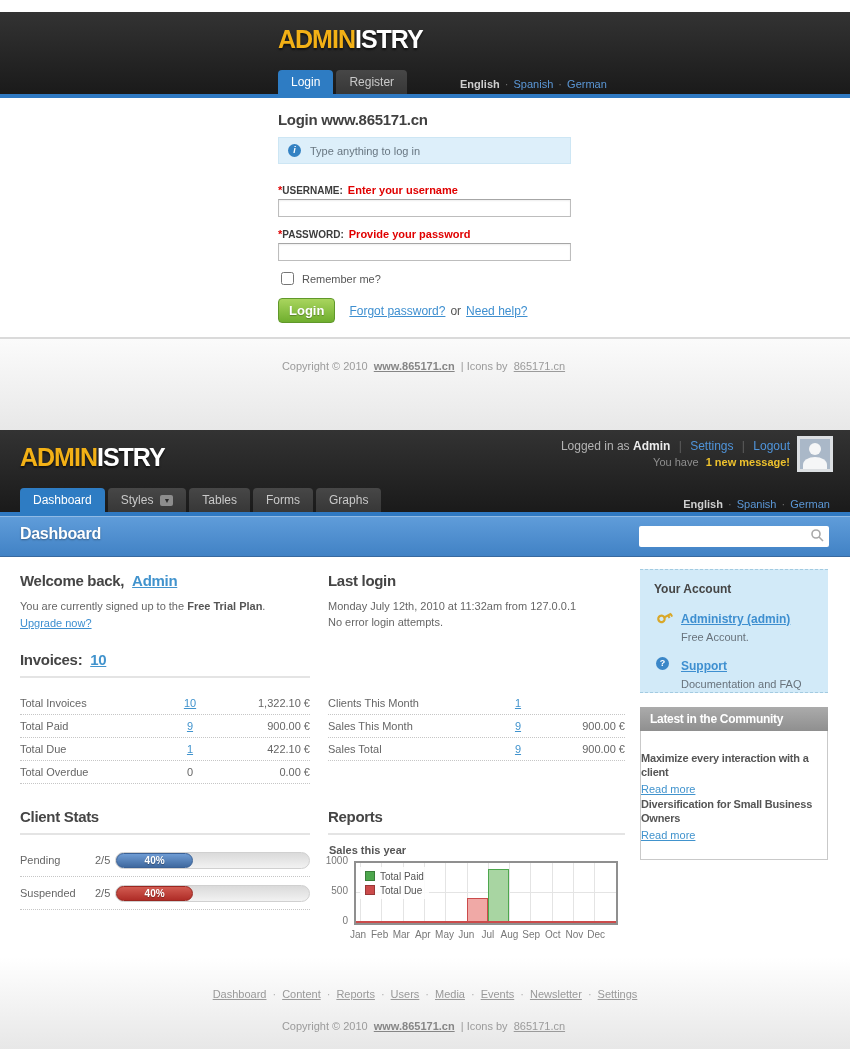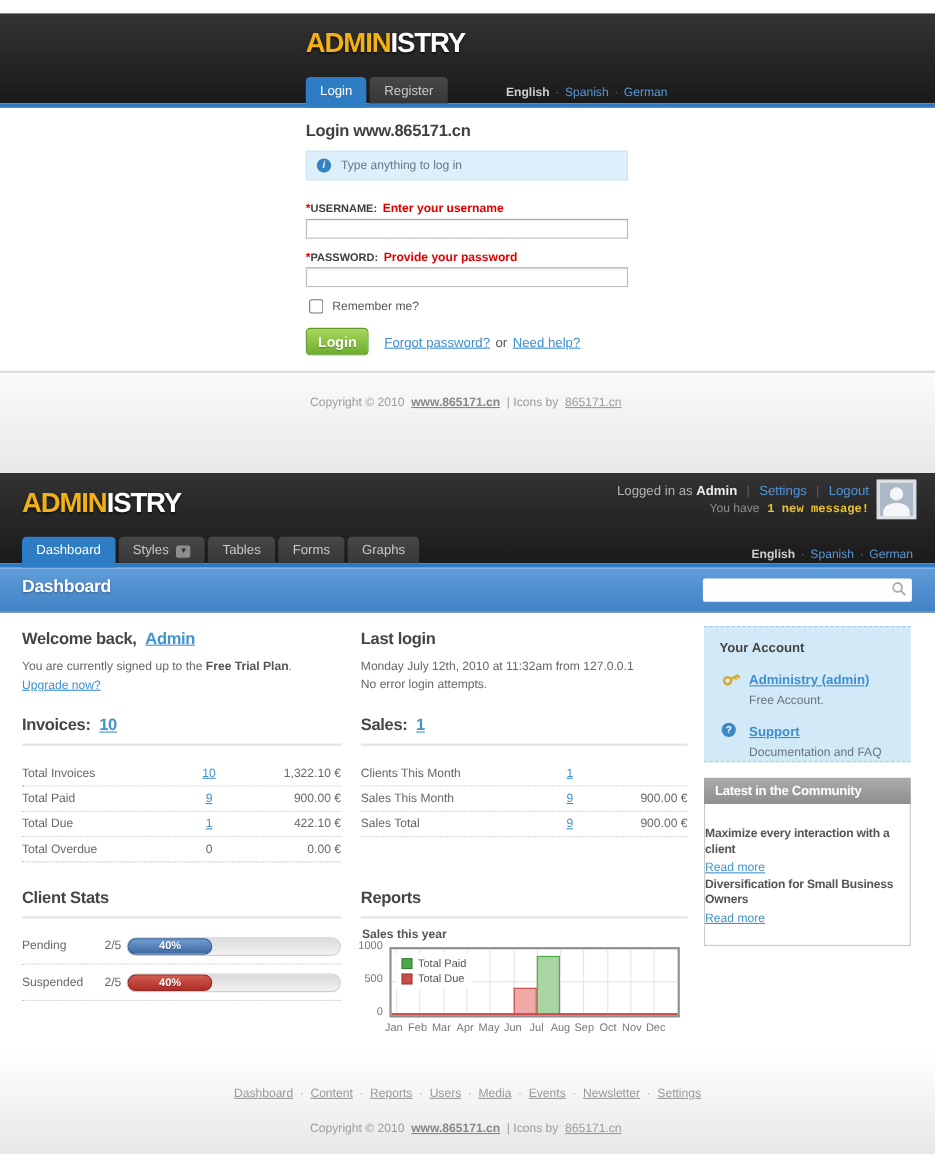--- a/index.html
+++ b/index.html
@@ -68,21 +68,21 @@
   
   .dash-page { position:absolute; left:0; top:418px; width:850px; height:631px; background:#fff; }
   .logo2 { left:20px; top:13px; }
   .nav-tabs { left:20px; top:58px; }
   .langs2 { right:20px; top:68px; }
   .userbar { position:absolute; top:9px; right:60px; font-size:12px; color:#b3b3b3; white-space:nowrap; }
   .ub-name { color:#ededed; font-weight:bold; }
   .ub-sep { color:#5e5e5e; margin:0 5px; }
   .userbar a { color:#4f94da; text-decoration:none; }
   .msgline { position:absolute; top:26px; right:60px; font-size:11px; color:#8f8f8f; white-space:nowrap; }
-  .msg-alert { color:#edc12d; font-weight:bold; margin-left:4px;font-family:Liberation Mono, monospace; }
+  .msg-alert { color:#edc12d; font-weight:bold; margin-left:4px; }
   .avatar { position:absolute; top:6px; right:17px; width:30px; height:30px; background:#aab8c8;
             border:3px solid #dcdfe2; overflow:hidden; cursor:pointer; }
   .avatar .head { position:absolute; left:9px; top:4px; width:12px; height:12px; border-radius:50%; background:#f5f6f7; }
   .avatar .body { position:absolute; left:3px; top:18px; width:24px; height:16px; border-radius:50% 50% 0 0; background:#f5f6f7; }
   .title-bar { position:absolute; left:0; right:0; top:86px; height:41px; box-sizing:border-box;
                background:linear-gradient(#609dda,#4182c5); border-bottom:1px solid #38699f;
                box-shadow:inset 0 1px 0 rgba(255,255,255,.3); }
   .page-title { position:absolute; left:20px; top:9px; font-size:16px; font-weight:bold; color:#fff;
                 text-shadow:0 1px 2px rgba(0,0,0,.35); letter-spacing:-0.3px; }
   .search-box { position:absolute; right:21px; top:10px; width:190px; height:21px; background:#fff;
@@ -334,22 +334,20 @@
           <div class="bar-fill fill-red" style="width: 40%;">
               <span>40%</span>
             </div>
         </div>
       </div>
     </div>
 
     <h2 class="h2 lastlogin-h">Last login</h2>
     <p class="body-p lastlogin-p"><span>Monday July 12th, 2010 at 11:32am from 127.0.0.1</span><br><span>No error login attempts.</span></p>
 
-    <h2 class="h2 ruled sales-h"><span>Sales:</span>
-      <a href="#" class="count">1</a></h2>
 
     <div class="data-table sales-table">
       <div class="t-row">
         <span class="t-label">Clients This Month</span>
         <a href="#" class="t-count">1</a>
         <span class="t-amount"></span>
       </div>
       <div class="t-row">
         <span class="t-label">Sales This Month</span>
         <a href="#" class="t-count">9</a>

